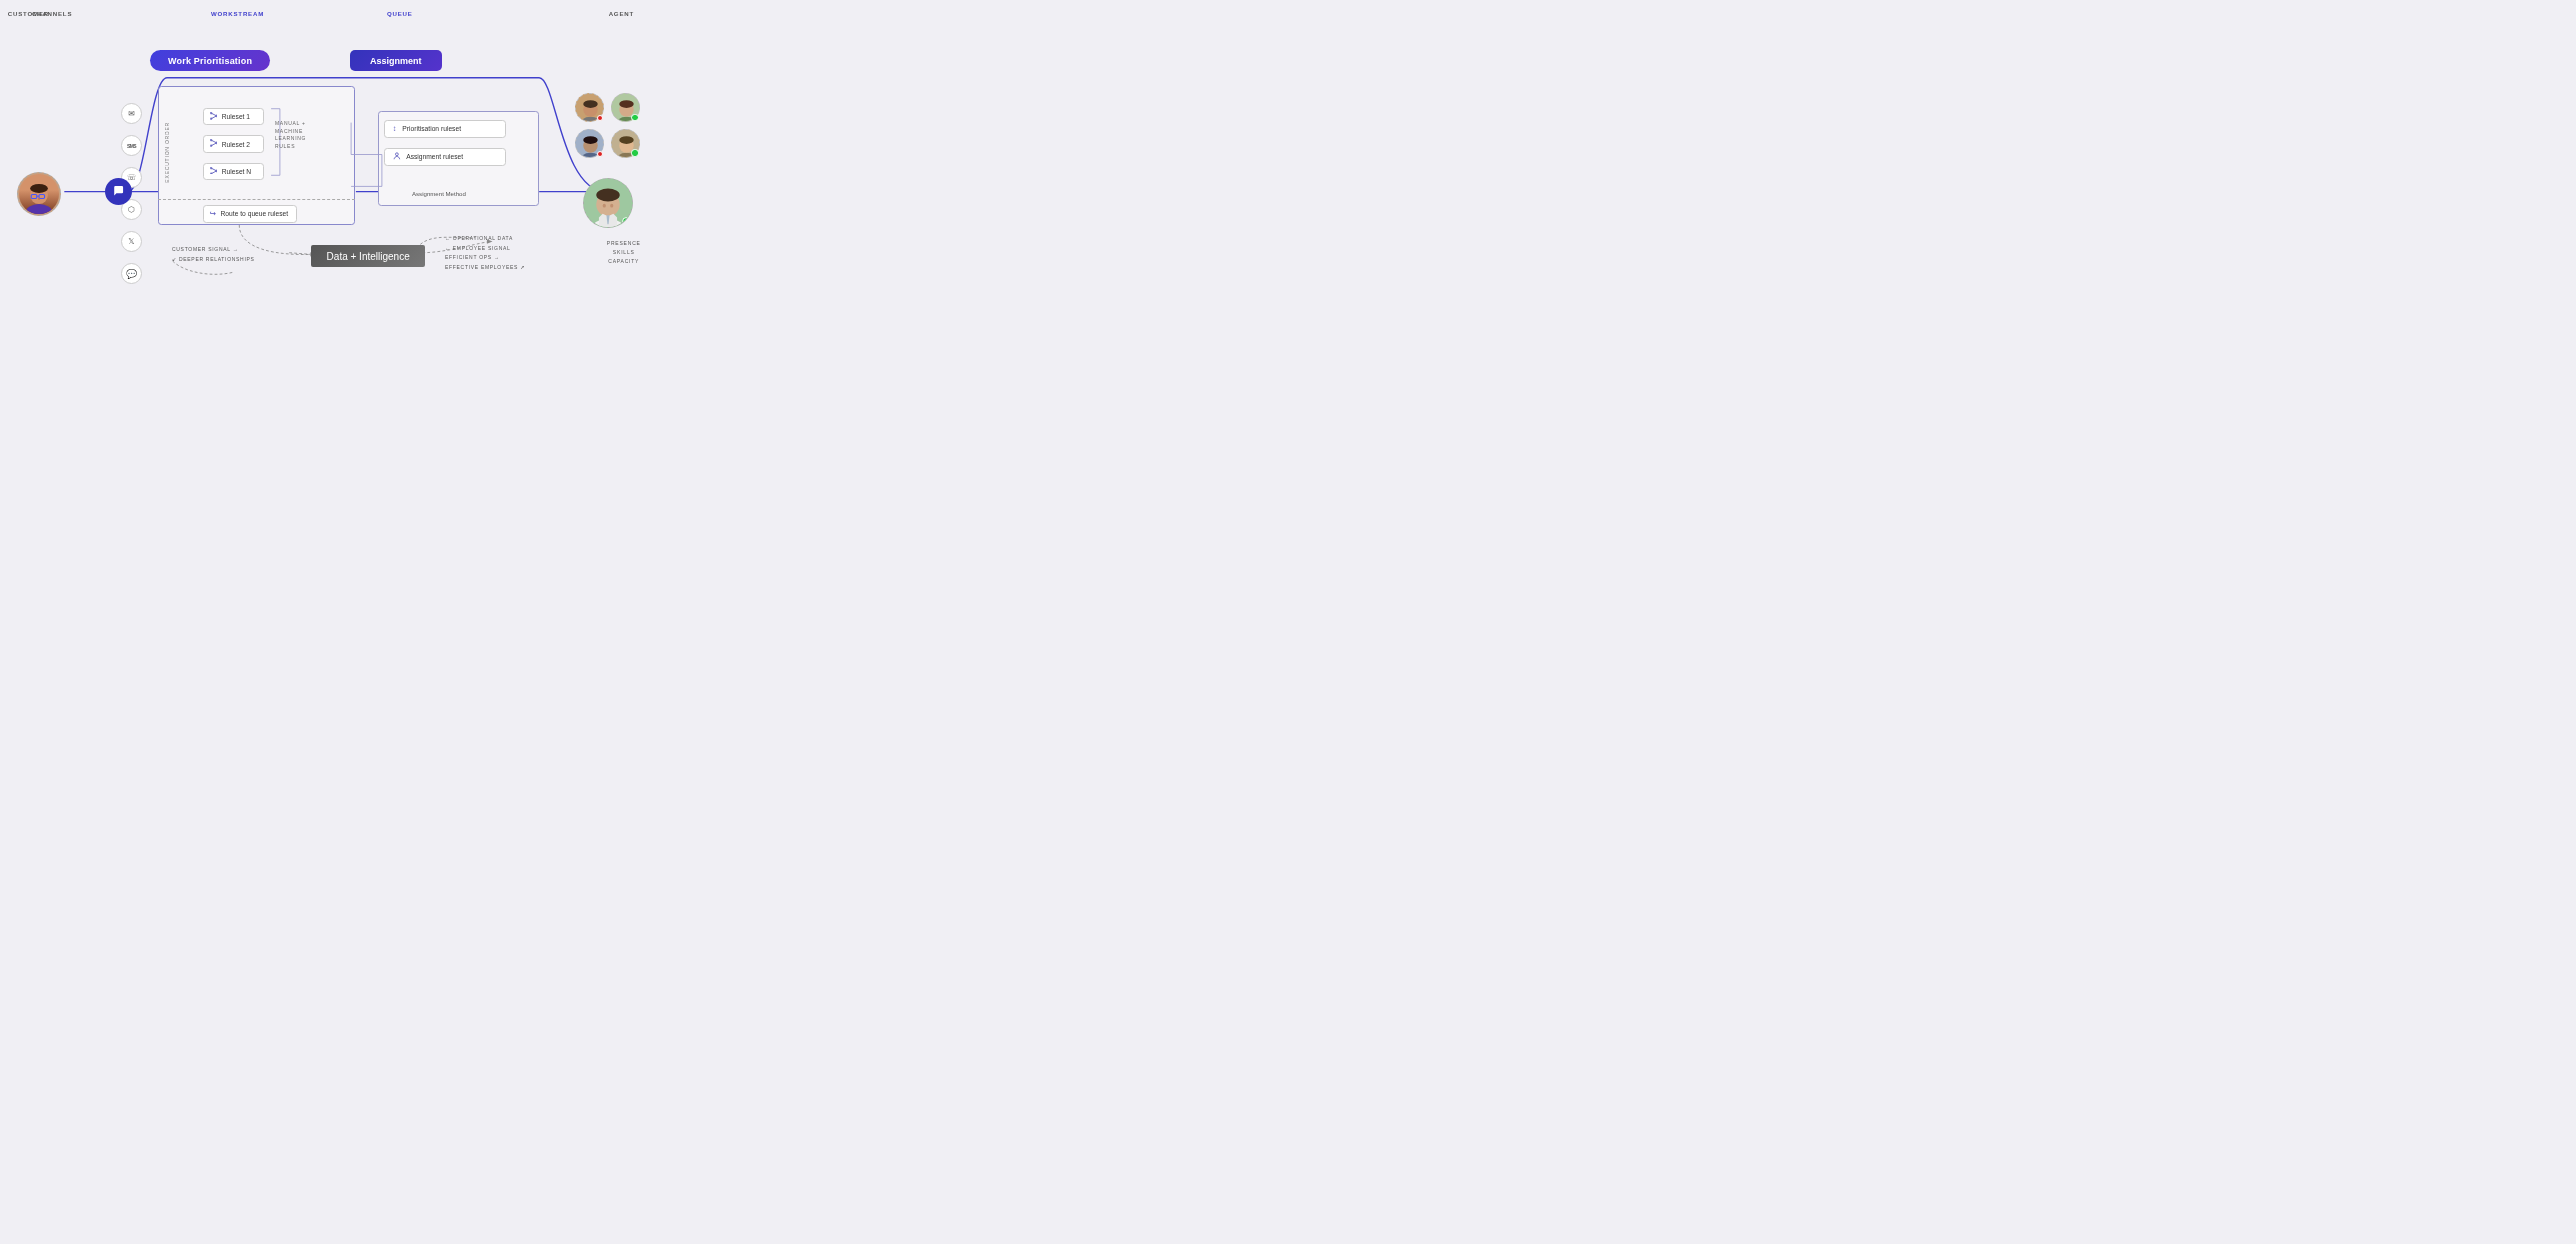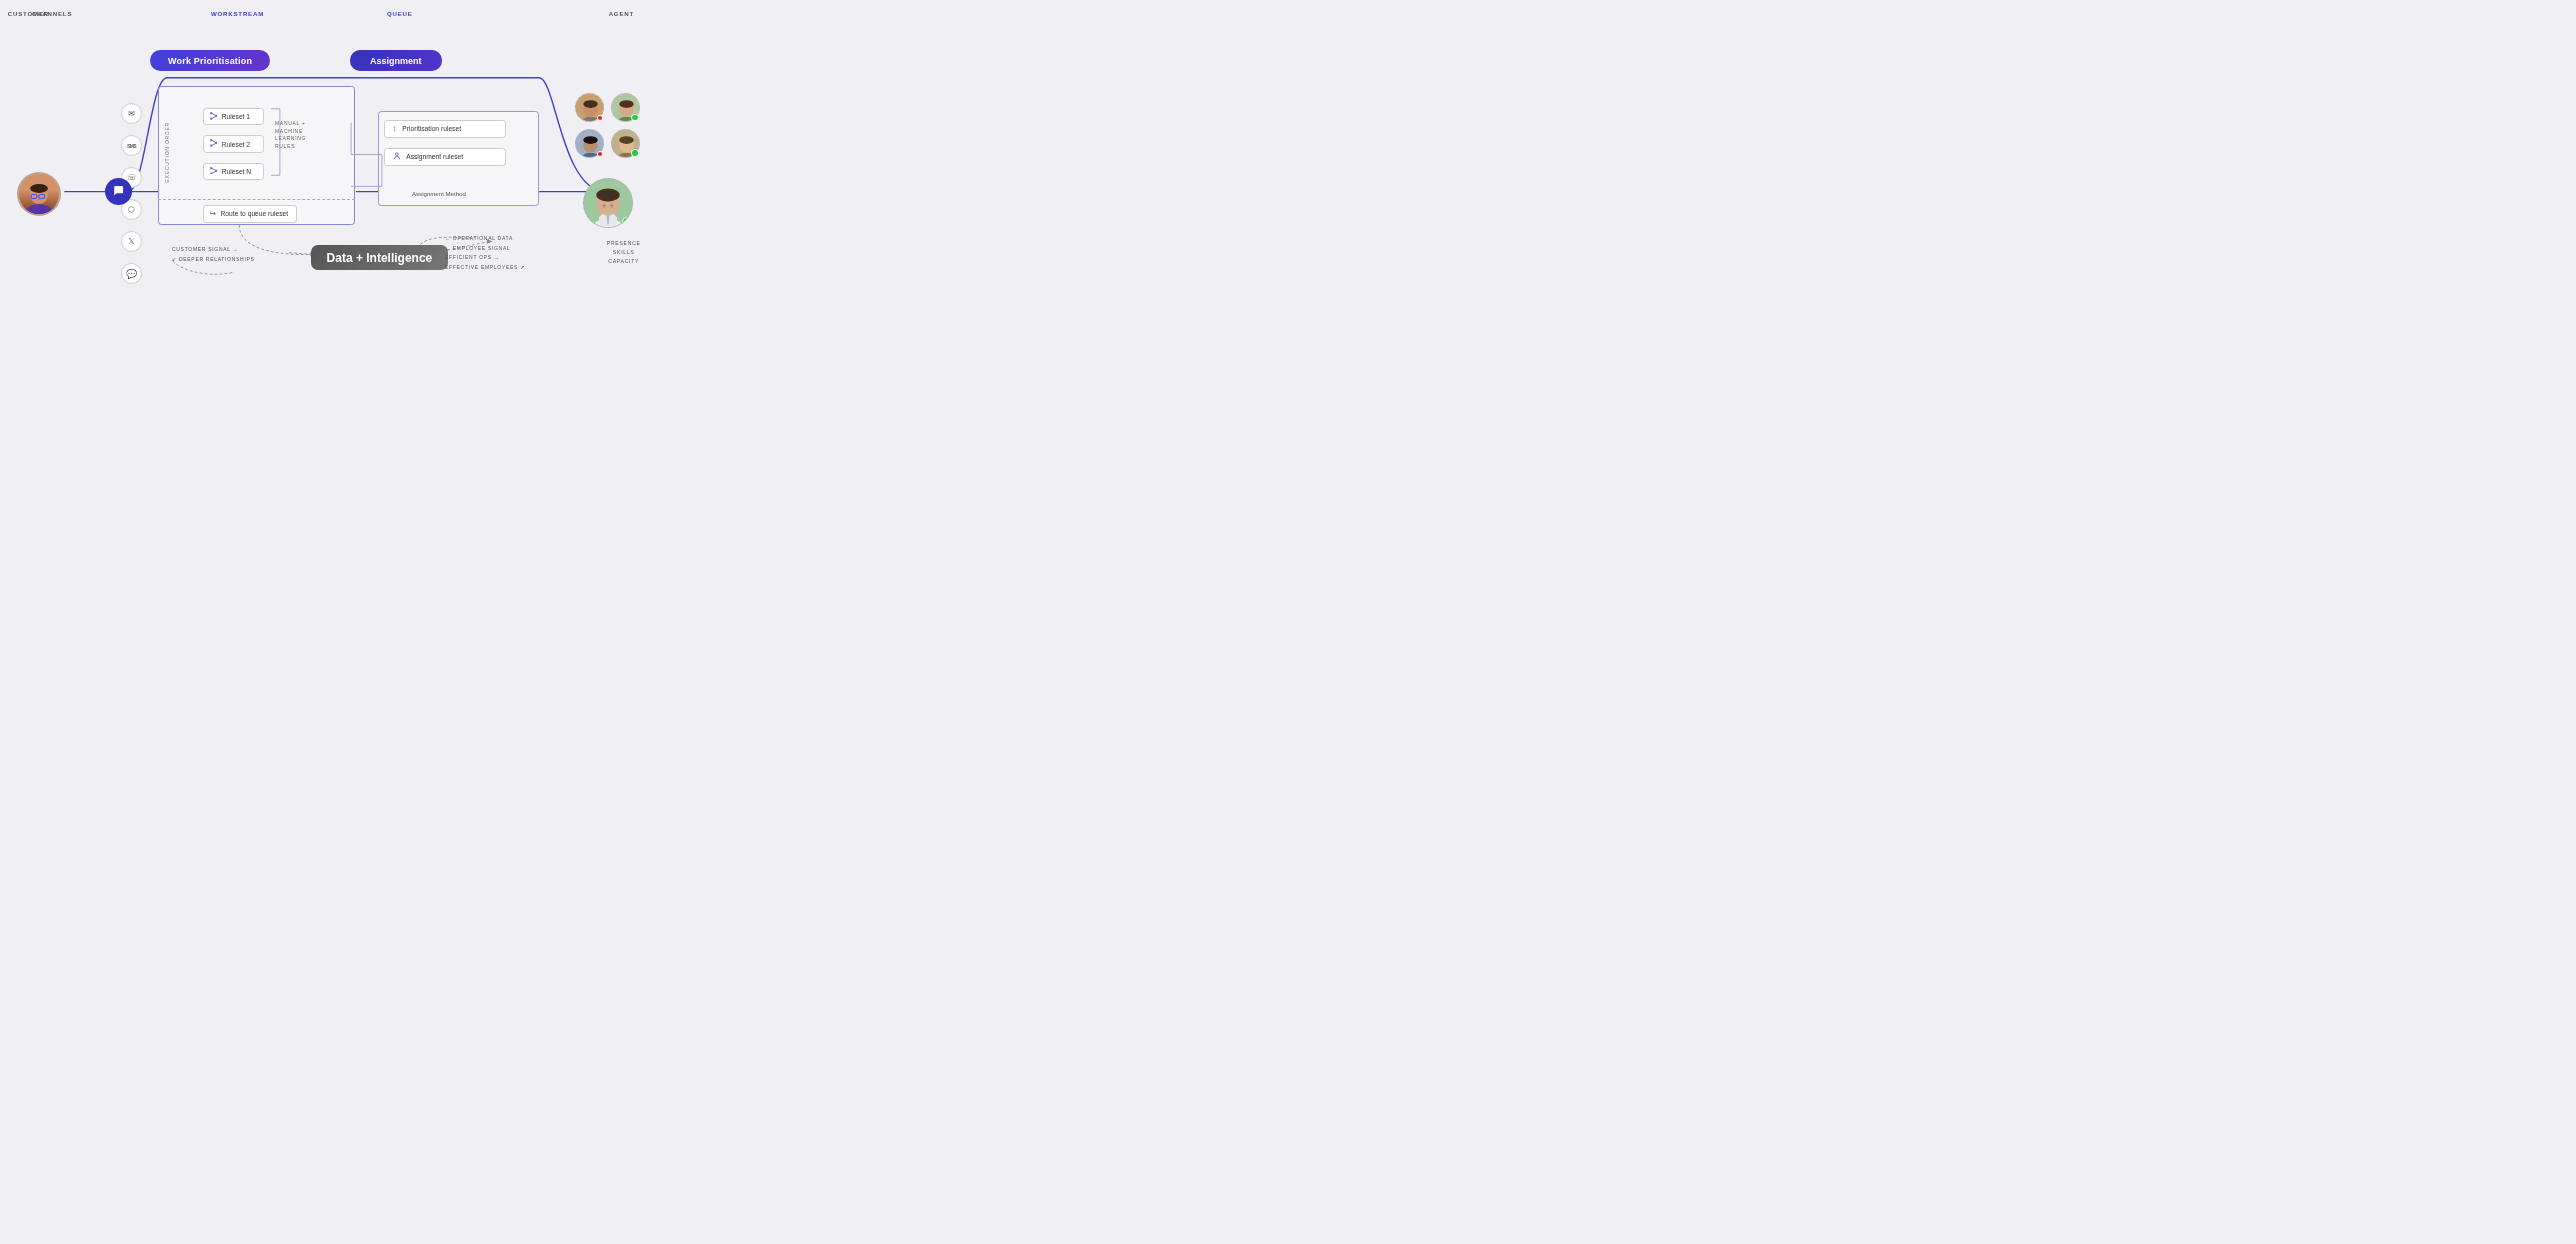--- a/index.html
+++ b/index.html
@@ -46,21 +46,21 @@
 
     .pill-assignment {
       position: absolute;
       top: 50px;
       left: 350px;
       background: linear-gradient(135deg, #3333bb, #5533cc);
       color: white;
       font-weight: 700;
       font-size: 9px;
       padding: 5.6px 20px;
-      border-radius: 10px;
+      border-radius: 5px;
     }
 
     
     .customer-avatar {
       position: absolute;
       left: 16.7px;
       top: 172px;
       width: 44px;
       height: 44px;
       border-radius: 50%;
@@ -261,24 +261,24 @@
       color: #555;
     }
 
     
     .data-intelligence-pill {
       position: absolute;
       top: 245px;
       left: 311px;
       background: linear-gradient(135deg, #555, #777);
       color: white;
-      font-weight: 700;
-      font-size: 12px;
+      font-weight: 400;
+      font-size: 10px;
       padding: 5.6px 15.6px;
-      border-radius: 7px;
+      border-radius: 2px;
       white-space: nowrap;
     }
 
     .bottom-right-labels {
       position: absolute;
       top: 234px;
       left: 445px;
       font-size: 5px;
       letter-spacing: 0.7px;
       color: #555;

